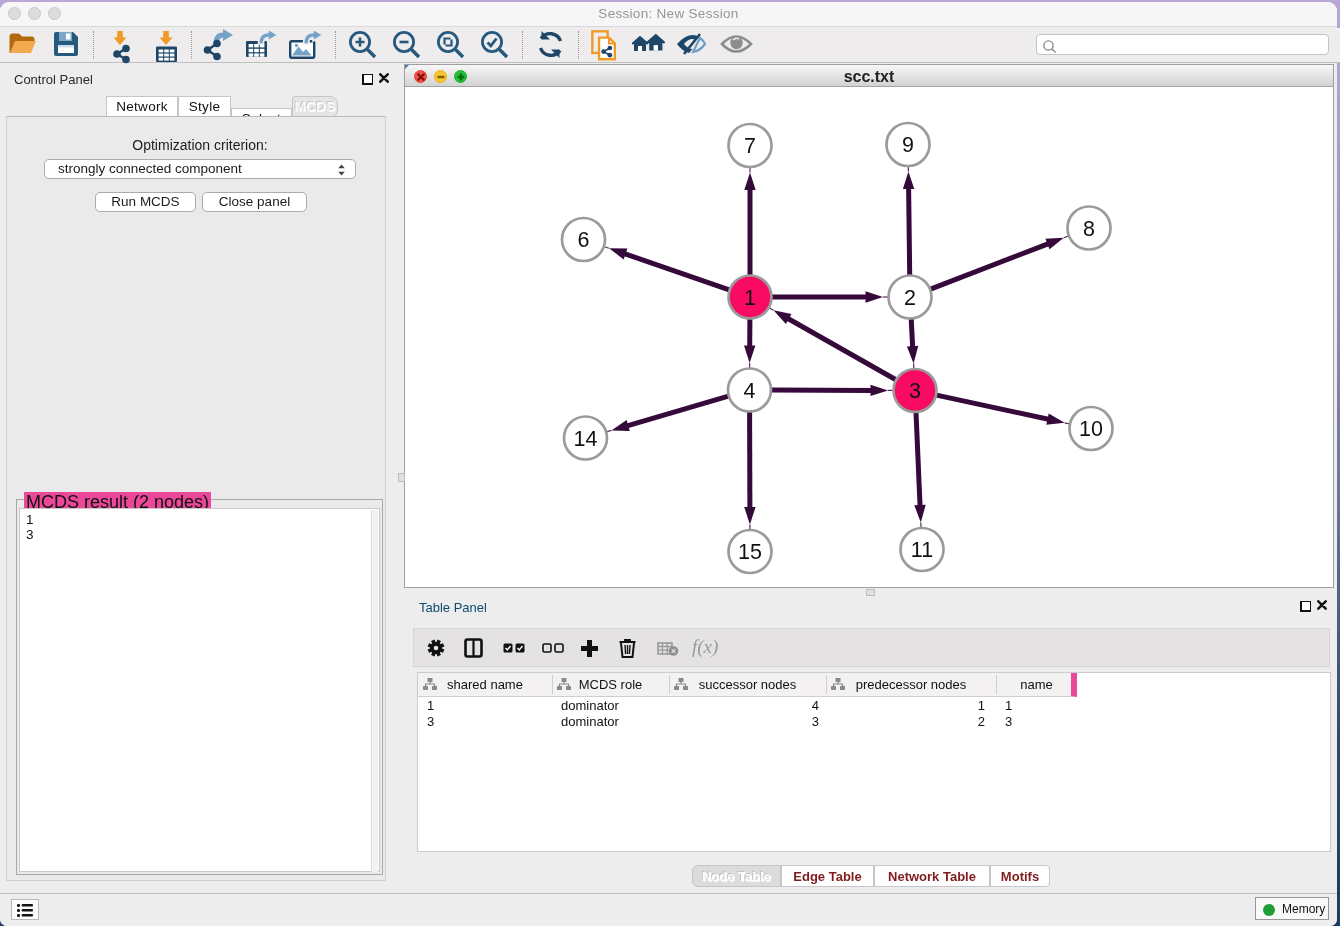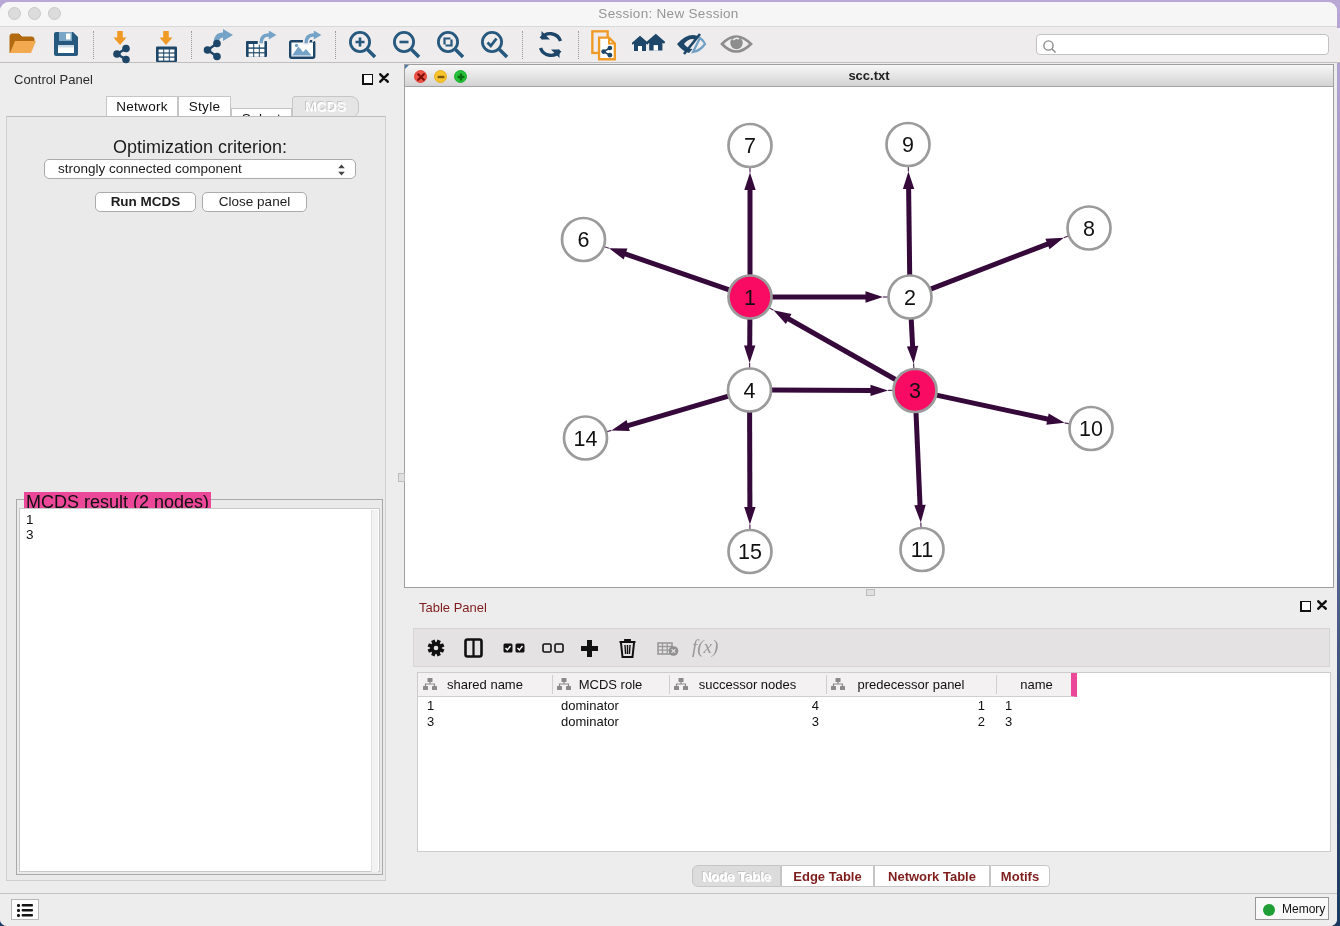--- a/index.html
+++ b/index.html
@@ -15,34 +15,34 @@
 #toolbar { position:absolute; left:0; top:28px; width:100%; height:35px; background:#eeecec; border-bottom:1px solid #c0bfbf; }
 .tsep { position:absolute; top:3px; height:28px; width:1px; border-left:1px dotted #9a9a9a; }
 .ticon { position:absolute; top:2px; }
 #search { position:absolute; left:1036px; top:34px; width:293px; height:21px; background:#fff; border:1px solid #c3c3c3; border-radius:4px; }
 
 #cphead { position:absolute; left:14px; top:72px; font-size:13px; color:#2a2a2a; }
 .paneicon { position:absolute; width:11px; height:11px; border:1.5px solid #111; border-left-width:2.5px; border-bottom-width:2.5px; background:#fff; }
 .tab { position:absolute; height:21px; background:#fff; border:1px solid #c6c6c6; font-size:13.5px; font-weight:400; color:#111; text-align:center; line-height:20px; letter-spacing:0.3px;margin-left:27px; }
 .tabsel, .btab.tabsel { background:#e5e5e5; color:#fdfdfd; text-shadow:-1px -1px 0px #c3c3c3, 1px 1px 0px #ffffff; }
 #cpanel { position:absolute; left:6px; top:116px; width:380px; height:765px; background:#eaeaea; border:1px solid #cfcfcf; border-top:1px solid #bdbdbd; }
-#optlabel { position:absolute; left:0px; top:137px; width:400px; text-align:center; font-size:18px; color:#1c1c1c; }
+#optlabel { position:absolute; left:0px; top:137px; width:400px; text-align:center; font-size:14px; color:#1c1c1c; }
 #combo { position:absolute; left:44px; top:159px; width:312px; height:20px; background:#fff; border:1px solid #ababab; border-radius:5px; font-size:13.5px; color:#1c1c1c; line-height:18px; padding-left:13px; }
 .btn { position:absolute; height:20px; background:#fff; border:1px solid #ababab; border-radius:5px; font-size:13.5px; color:#1c1c1c; text-align:center; line-height:18px; }
 #fieldset { position:absolute; left:16px; top:499px; width:367px; height:376px; border:1px solid #a9a9a9; }
 #fslegend { position:absolute; left:7px; top:-8px; background:#ec4899; font-size:18px; color:#111; padding:0 2px; }
 #fsinner { position:absolute; left:2px; top:8px; width:361px; height:364px; background:#fff; border:1px solid #c9c9c9; }
 #fsscroll { position:absolute; right:1px; top:1px; width:7px; height:362px; background:#f2f2f2; border-left:1px solid #e0e0e0; }
 
 #frame { position:absolute; left:404px; top:64px; width:930px; height:524px; background:#fff; border:1px solid #9f9f9f; }
 #ftitle { position:absolute; left:0; top:0; width:100%; height:22px; background:linear-gradient(#f7f7f7,#d3d3d3); border-bottom:1px solid #a3a3a3; }
-#ftext { position:absolute; top:3px; left:0; width:100%; text-align:center; font-size:13px; font-weight:bold; color:#222; }
+#ftext { position:absolute; top:3px; left:0; width:100%; text-align:center; font-size:16px; font-weight:bold; color:#222; }
 .mac { position:absolute; top:4.5px; width:13px; height:13px; border-radius:50%; }
 
-#tphead { position:absolute; left:419px; top:600px; font-size:13px; color:#7f1d1d; }
+#tphead { position:absolute; left:419px; top:600px; font-size:13px; color:#0c4a6e; }
 #tptoolbar { position:absolute; left:413px; top:628px; width:917px; height:39px; background:#e4e2e2; border:1px solid #d6d4d4; }
 #tptable { position:absolute; left:417px; top:672px; width:914px; height:180px; background:#fff; border:1px solid #cccccc; }
 #thead { position:absolute; left:0; top:0; width:659px; height:24px; background:#f3f1f1; border-right:6px solid #ec4899; border-bottom:1px solid #cfcfcf; }
 .thsep { position:absolute; top:2px; height:19px; width:1px; background:#cfcfcf; }
 .thtext { position:absolute; top:4px; font-size:13px; color:#111; text-align:center; }
 .cell { position:absolute; font-size:13px; color:#111; }
 
 .btab { position:absolute; top:865px; height:22px; background:#fff; border:1px solid #c6c6c6; font-size:13px; font-weight:600; color:#7f1d1d; text-align:center; line-height:21px; }
 
 #statusbar { position:absolute; left:0; top:893px; width:1337px; height:33px; background:#ededed; border-top:1px solid #c2c2c2; border-radius:0 0 7px 7px; }
@@ -204,30 +204,30 @@
   </svg>
 
 <div id="cphead">Control Panel</div>
 <div class="paneicon" style="left:362px; top:74px;"></div>
 <svg class="abs" style="left:379px;top:73px" width="10" height="10" viewBox="0 0 10 10">
     <path d="M1.3 1.3 L8.7 8.7 M8.7 1.3 L1.3 8.7" stroke="#111" stroke-width="2.5" stroke-linecap="round"></path>
   </svg>
 <div class="tab" style="left:79px; width:72px; top:96px;">Network</div>
 <div class="tab" style="left:151px; width:53px; top:96px;">Style</div>
 <div class="tab" style="left:204px; width:61px; top:108px;">Select</div>
-<div class="tab tabsel" style="left:265px; width:67px; top:96px; height:22px; border-radius:3px 8px 8px 0;">MCDS</div>
+<div class="tab tabsel" style="left:265px; width:46px; top:96px; height:22px; border-radius:3px 8px 8px 0;">MCDS</div>
 <div id="cpanel"></div>
 <div id="optlabel">Optimization criterion:</div>
 <div id="combo">strongly connected component
   <svg style="position:absolute; right:8px; top:3px;" width="11" height="14" viewBox="0 0 11 14">
       <path d="M2.2 5.2 L5.5 1.6 L8.8 5.2 Z" fill="#444"></path>
       <path d="M2.2 8.8 L5.5 12.4 L8.8 8.8 Z" fill="#444"></path>
     </svg>
 </div>
-<div class="btn" style="left:95px; top:192px; width:101px;font-weight:bold;">Run MCDS</div>
+<div class="btn" style="left:95px; top:192px; width:101px;">Run MCDS</div>
 <div class="btn" style="left:202px; top:192px; width:105px;">Close panel</div>
 <div id="fieldset">
   <div id="fslegend">MCDS result (2 nodes)</div>
   <div id="fsinner">
     <div style="position:absolute;left:6px;top:3px;font-size:13.5px;color:#111;">1<br>3</div>
     <div id="fsscroll"></div>
   </div>
 </div>
 
 <div id="frame">
@@ -413,21 +413,21 @@
       <div class="thtext" style="left:251px;width:157px;">successor nodes</div>
       <div class="thsep" style="left:408px"></div>
       <svg style="position:absolute;left:413px;top:5px" width="14" height="13" viewBox="0 0 14 13">
         <g fill="#8a8a8a">
           <rect x="4.5" y="0" width="5" height="4" rx="0.5"></rect>
           <rect x="0" y="8" width="5" height="4" rx="0.5"></rect>
           <rect x="9" y="8" width="5" height="4" rx="0.5"></rect>
           <path d="M7 4 L7 6 M2.5 8 L2.5 6 L11.5 6 L11.5 8" fill="none" stroke="#8a8a8a" stroke-width="1.2"></path>
         </g>
       </svg>
-      <div class="thtext" style="left:408px;width:170px;">predecessor panel</div>
+      <div class="thtext" style="left:408px;width:170px;">predecessor nodes</div>
       <div class="thsep" style="left:578px"></div>
       <div class="thtext" style="left:578px;width:81px;">name</div>
   </div>
   <div class="cell" style="left:9px;top:25px;">1</div>
     <div class="cell" style="left:143px;top:25px;">dominator</div>
     <div class="cell" style="left:251px;top:25px;width:150px;text-align:right;">4</div>
     <div class="cell" style="left:408px;top:25px;width:159px;text-align:right;">1</div>
     <div class="cell" style="left:587px;top:25px;">1</div>
     <div class="cell" style="left:9px;top:41px;">3</div>
     <div class="cell" style="left:143px;top:41px;">dominator</div>

